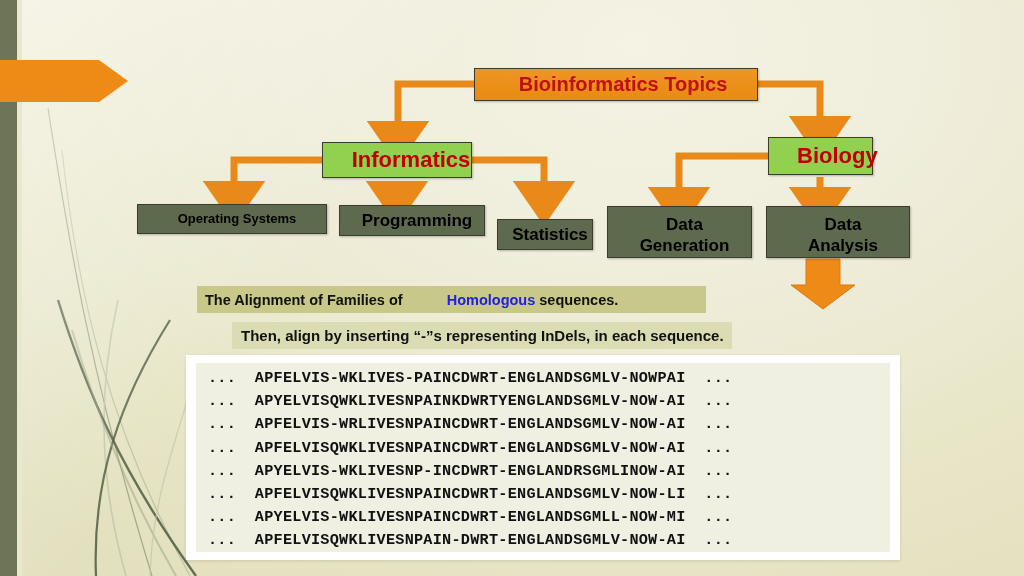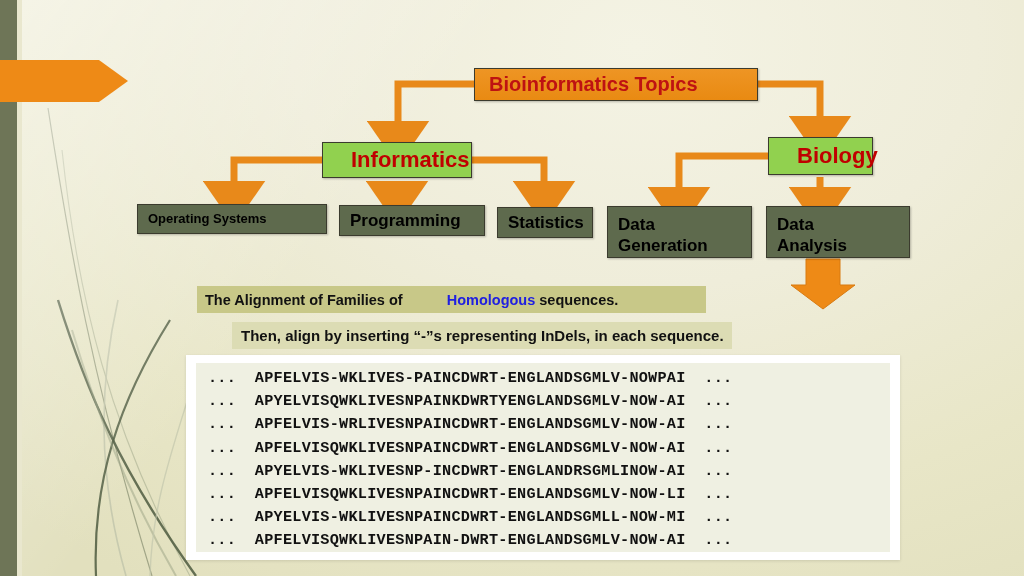--- a/index.html
+++ b/index.html
@@ -40,20 +40,21 @@
 
   
   #diagram { position:absolute; left:0; top:0; width:1024px; height:576px; }
 
   .node {
     position:absolute;
     display:flex; align-items:center;
     border:1.5px solid #3B3B2E;
     box-shadow: 1px 1px 2px rgba(0,0,0,0.25);
     z-index:3;
+    text-align:center;
   }
   .node span { display:block; width:100%; }
 
   .node-orange {
     background:linear-gradient(180deg,#EE9524 0%, #E98A12 100%);
     color:#BE1212;
     font-size:20px; font-weight:bold;
     padding-left:14px;
   }
   .node-green {
@@ -171,21 +172,21 @@
   </div>
 
   <div class="node node-gray" style="left:137px; top:204px; width:190px; height:30px;">
     <span>Operating Systems</span>
   </div>
 
   <div class="node node-gray" style="left:339px; top:205px; width:146px; height:31px; font-size:17px;">
     <span>Programming</span>
   </div>
 
-  <div class="node node-gray" style="left:497px; top:207px; width:96px; height:31px; font-size:17px;">
+  <div class="node node-gray" style="left:497px; top:219px; width:96px; height:31px; font-size:17px;">
     <span>Statistics</span>
   </div>
 
   <div class="node node-gray two-line" style="left:607px; top:206px; width:145px; height:52px; white-space:pre-line;">
     <span>Data
 Generation</span>
   </div>
 
   <div class="node node-gray two-line" style="left:766px; top:206px; width:144px; height:52px; white-space:pre-line;">
     <span>Data

